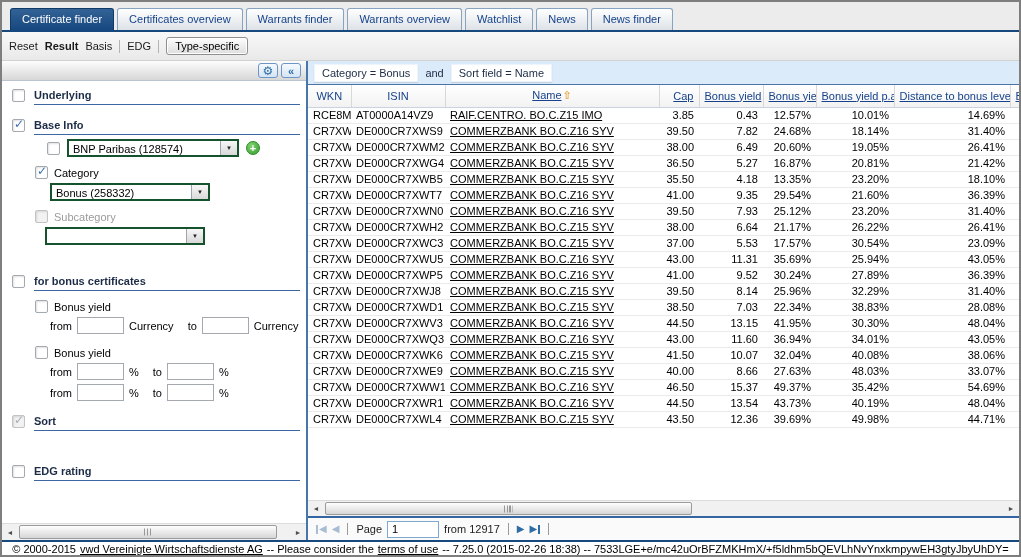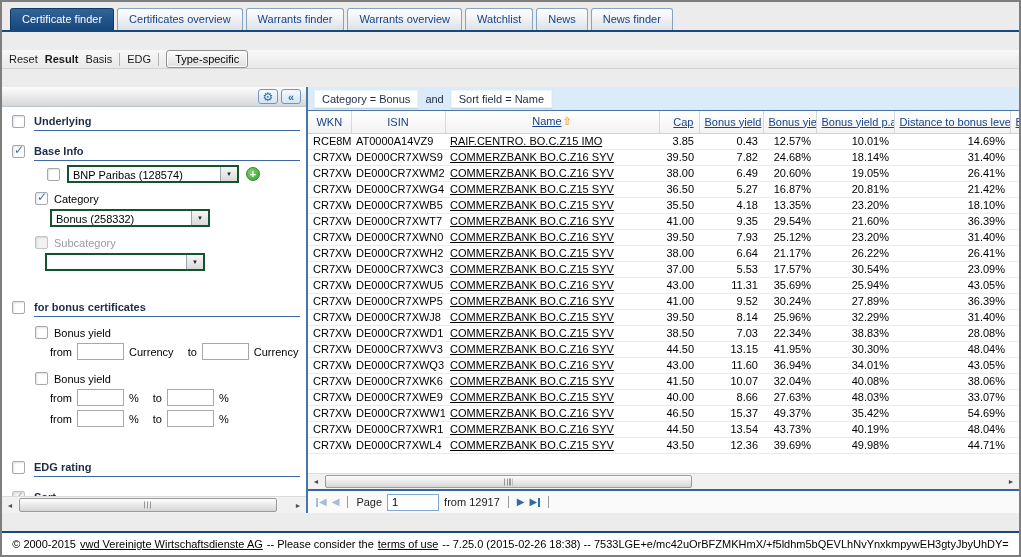--- a/index.html
+++ b/index.html
@@ -1,25 +1,25 @@
 <!DOCTYPE html>
 <html><head>
 <meta charset="utf-8">
 <style>
   * { margin:0; padding:0; box-sizing:border-box; }
   html,body { width:1021px; height:557px; font-family:"Liberation Sans","DejaVu Sans",sans-serif; font-size:11px; background:#fff; }
-  .window { width:1021px; height:557px; border:2px solid #7e7e7e; background:#ececec; display:flex; flex-direction:column; overflow:hidden;gap:18px; }
+  .window { width:1021px; height:557px; border:2px solid #7e7e7e; background:#ececec; display:flex; flex-direction:column; overflow:hidden; }
 
   
   .tabbar { height:30px; display:flex; align-items:flex-end; gap:3px; padding-left:8px; border-bottom:2px solid #17497f; background:#ececec; flex:none; }
   .tab { height:22px; padding:4px 11px 0; background:linear-gradient(#ffffff,#dde2e7); border:1px solid #87a3c2; border-bottom:none; border-radius:3px 3px 0 0; color:#15428b; cursor:pointer; white-space:nowrap; }
   .tab.active { background:linear-gradient(#336396,#16477e); color:#fff; border-color:#0f3a66; }
 
   
-  .subtoolbar { height:19px; background:linear-gradient(#f8f8f8,#e9e9e9); display:flex; align-items:center; gap:7px; padding:0 7px; border-bottom:1px solid #d2d2d2; color:#1a1a1a; flex:none; }
+  .subtoolbar { height:29px; background:linear-gradient(#f8f8f8,#e9e9e9); display:flex; align-items:center; gap:7px; padding:0 7px; border-bottom:1px solid #d2d2d2; color:#1a1a1a; flex:none; }
   .tb-link { cursor:pointer; }
   .tb-current { font-weight:bold; cursor:pointer; }
   .tb-sep { width:1px; height:13px; background:#b3b3b3; }
   .tb-btn { font:inherit; padding:2px 8px; background:linear-gradient(#fdfdfd,#dedede); border:1px solid #8f8f8f; border-radius:3px; box-shadow:inset 0 0 0 1px #fff; cursor:pointer; }
 
   
   .main { flex:1; display:flex; min-height:0; background:#fff; }
 
   
   .sidebar { width:306px; flex:none; border-right:2px solid #4677a8; display:flex; flex-direction:column; background:#fff; }
@@ -77,21 +77,21 @@
 
   .pagination { height:24px; flex:none; border-top:2px solid #3465a0; background:#fafafa; display:flex; align-items:center; gap:5px; padding:0 8px; color:#222; }
   .pg-nav { display:inline-flex; align-items:center; gap:1px; color:#2e6da4; cursor:pointer; }
   .pg-nav.disabled { color:#a9bdd2; }
   .pg-tri { font-size:10px; line-height:1; }
   .pg-bar { width:2px; height:9px; background:currentColor; }
   .pg-sep { width:1px; height:12px; background:#9a9a9a; margin:0 3px; }
   .pg-input { width:52px; height:17px; border:1px solid #7fa8d0; padding:1px 4px; font:inherit; }
 
   
-  .footer { height:24px; flex:none; border-top:2px solid #17497f; background:#fff; display:flex; align-items:center; justify-content:center; white-space:nowrap; overflow:hidden; color:#000; }
+  .footer { height:15px; flex:none; border-top:2px solid #17497f; background:#fff; display:flex; align-items:center; justify-content:center; white-space:nowrap; overflow:hidden; color:#000; }
   .footer span { margin:0 2px; }
   .footer a { color:#000; text-decoration:underline; cursor:pointer; margin:0 2px; }
 </style>
 </head>
 <body>
 
 <div class="window">
 
   <div class="tabbar" id="tabbar">
       <div class="tab active">Certificate finder</div>
@@ -209,31 +209,31 @@
               <input class="txt" value="" style="">
               <span>%</span>
               <span class="u-to">to</span>
               <input class="txt" value="" style="">
               <span>%</span>
             </div>
 
           </div>
         </div>
 
+        <div class="section">
+          <div class="sec-head">
+            <span class="cb disabled checked"></span>
+            <span class="sec-title-wrap"><span class="sec-title">Sort</span></span>
+          </div>
+        </div>
+
         <div class="section" style="margin-top:34px">
           <div class="sec-head">
             <span class="cb"></span>
             <span class="sec-title-wrap"><span class="sec-title">EDG rating</span></span>
-          </div>
-        </div>
-
-        <div class="section">
-          <div class="sec-head">
-            <span class="cb disabled checked"></span>
-            <span class="sec-title-wrap"><span class="sec-title">Sort</span></span>
           </div>
         </div>
 
       </div>
 
       <div class="hscroll sidebar-scroll">
         <span class="sb-arrow">◄</span>
         <span class="sb-track">
             <span class="sb-thumb">
               <span class="grip"></span>

